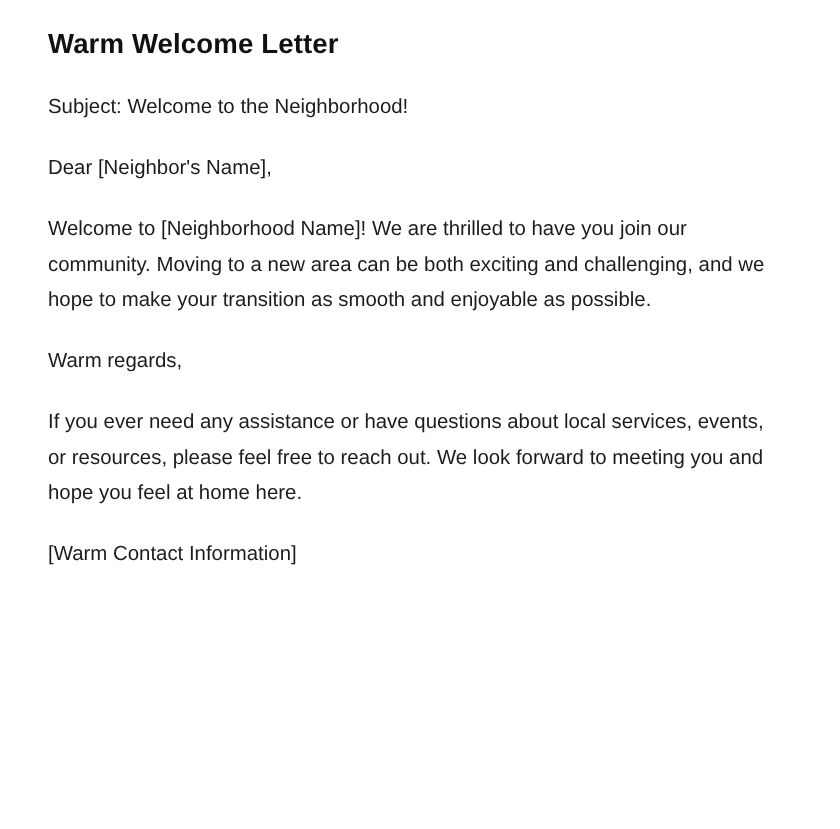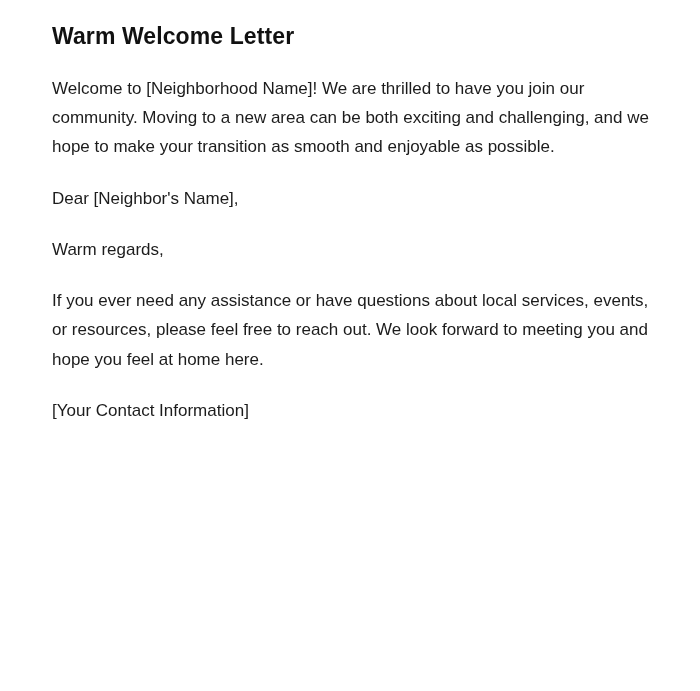--- a/index.html
+++ b/index.html
@@ -11,21 +11,21 @@
     height: 691px;
     background: #ffffff;
     font-family: "Liberation Sans", sans-serif;
     color: #1a1a1a;
     -webkit-font-smoothing: antialiased;
   }
   .page {
     box-sizing: border-box;
     width: 700px;
     height: 691px;
-    padding: 22px 40px 0 52px;
+    padding: 22px 40px 0 40px;
     background: #ffffff;
   }
   .doc-title {
     font-size: 23px;
     font-weight: bold;
     line-height: 1.3;
     color: #111111;
     margin: 0 0 22px 0;
     letter-spacing: 0.1px;
   }
@@ -39,18 +39,19 @@
   .para:last-child {
     margin-bottom: 0;
   }
 </style>
 </head>
 <body>
 
 <div class="page">
   <h1 class="doc-title">Warm Welcome Letter</h1>
 
+  <p class="para">Subject: Welcome to the Neighborhood!</p>
+  <p class="para">Dear [Neighbor's Name],</p>
   <p class="para">Welcome to [Neighborhood Name]! We are thrilled to have you join our community. Moving to a new area can be both exciting and challenging, and we hope to make your transition as smooth and enjoyable as possible.</p>
-  <p class="para">Dear [Neighbor's Name],</p>
   <p class="para">Warm regards,</p>
   <p class="para">If you ever need any assistance or have questions about local services, events, or resources, please feel free to reach out. We look forward to meeting you and hope you feel at home here.</p>
-  <p class="para">[Your Contact Information]</p>
+  <p class="para">[Warm Contact Information]</p>
 </div>
 
 </body></html>

